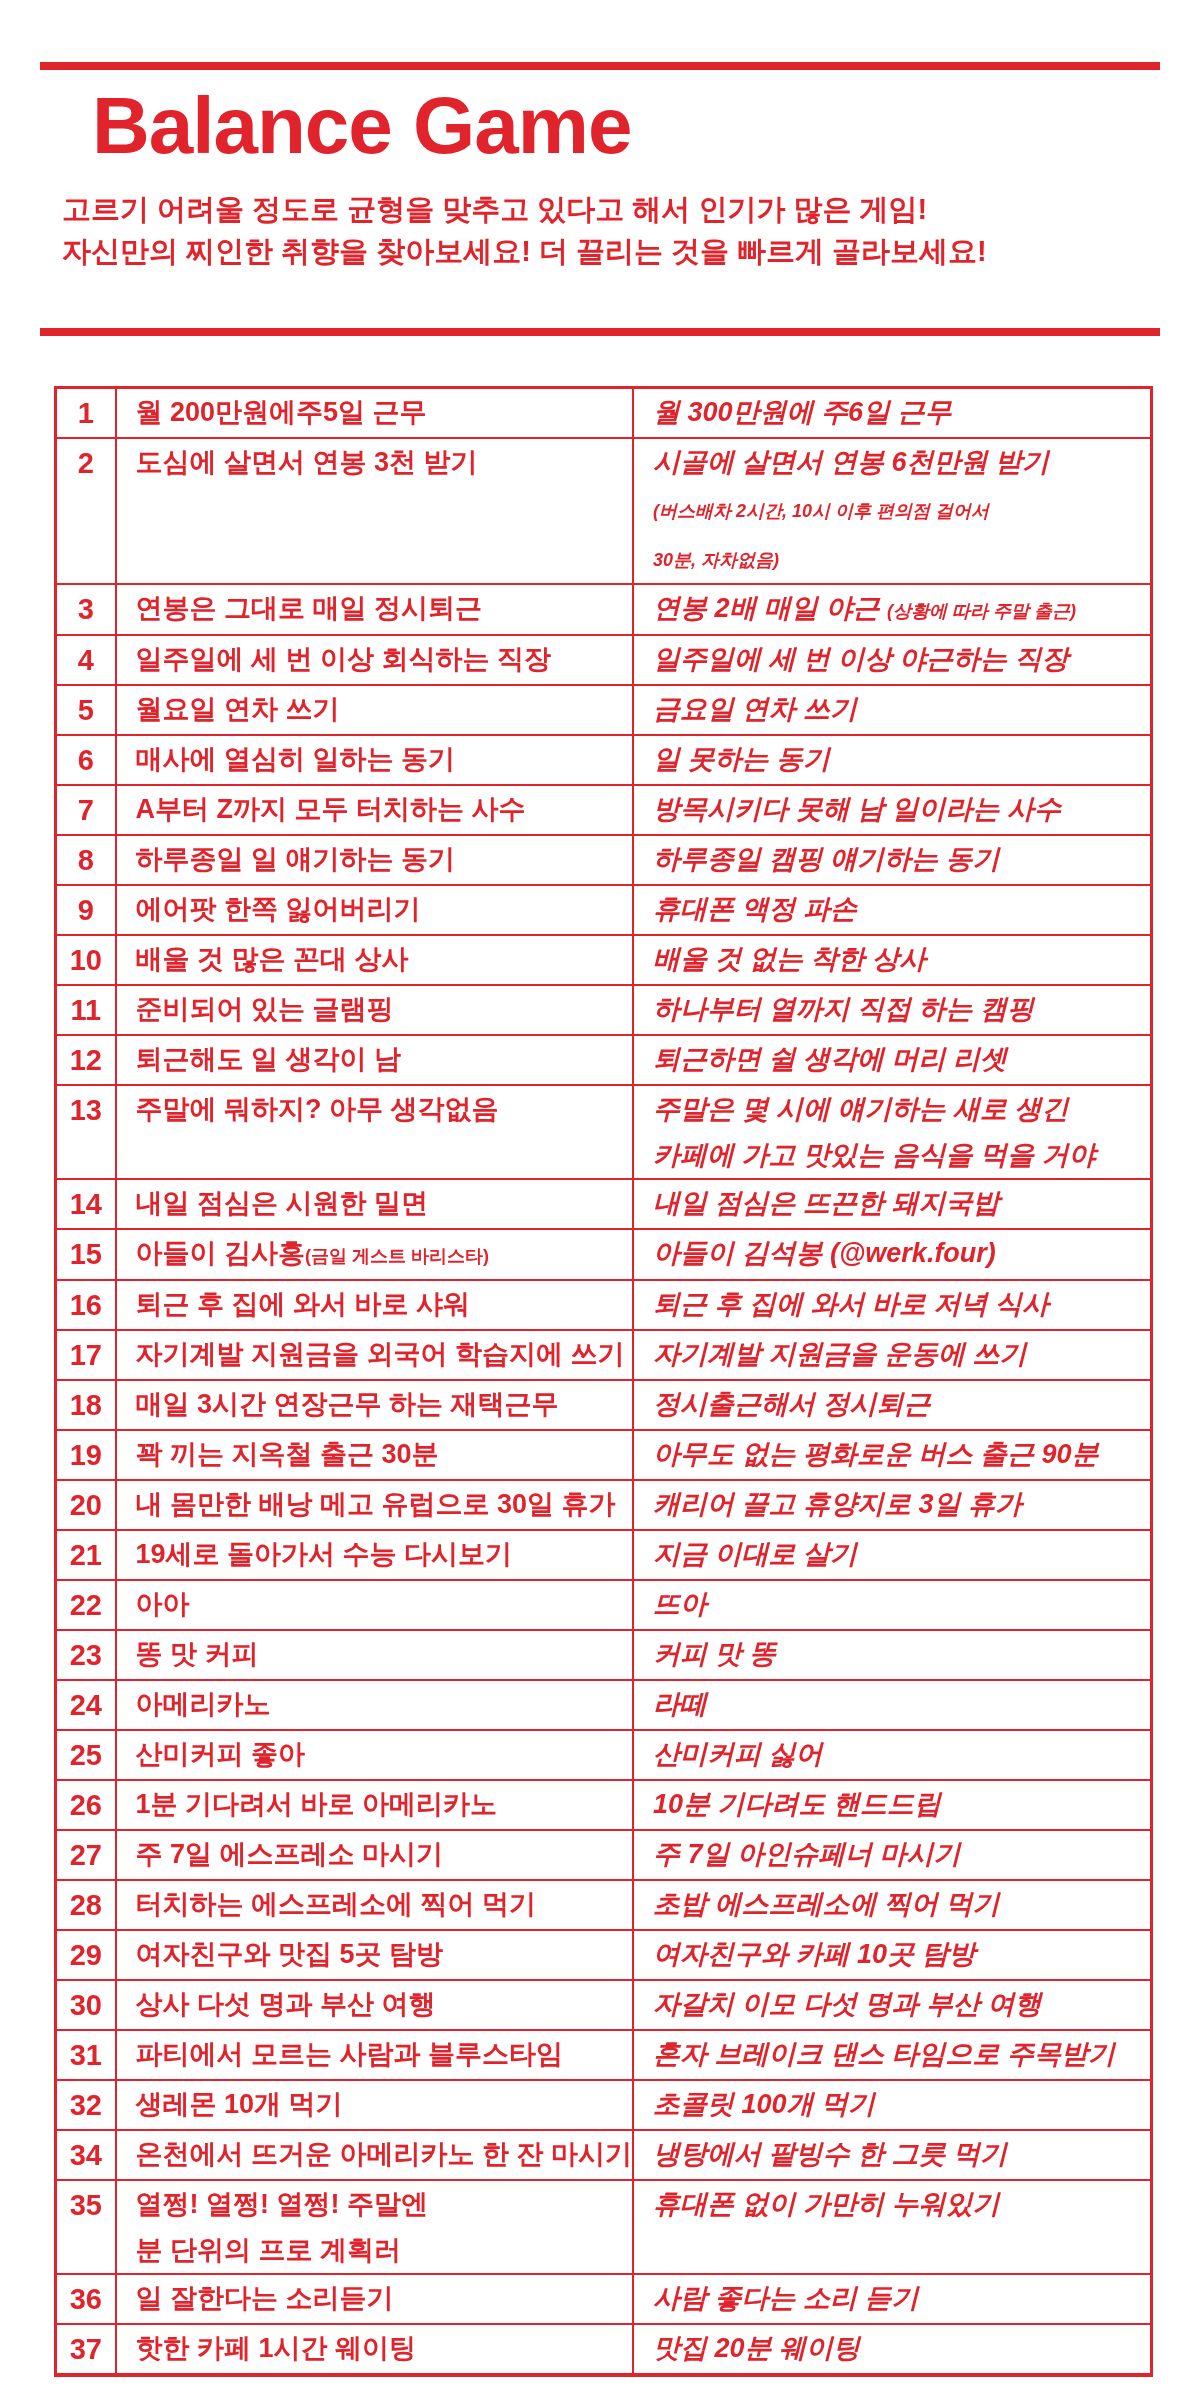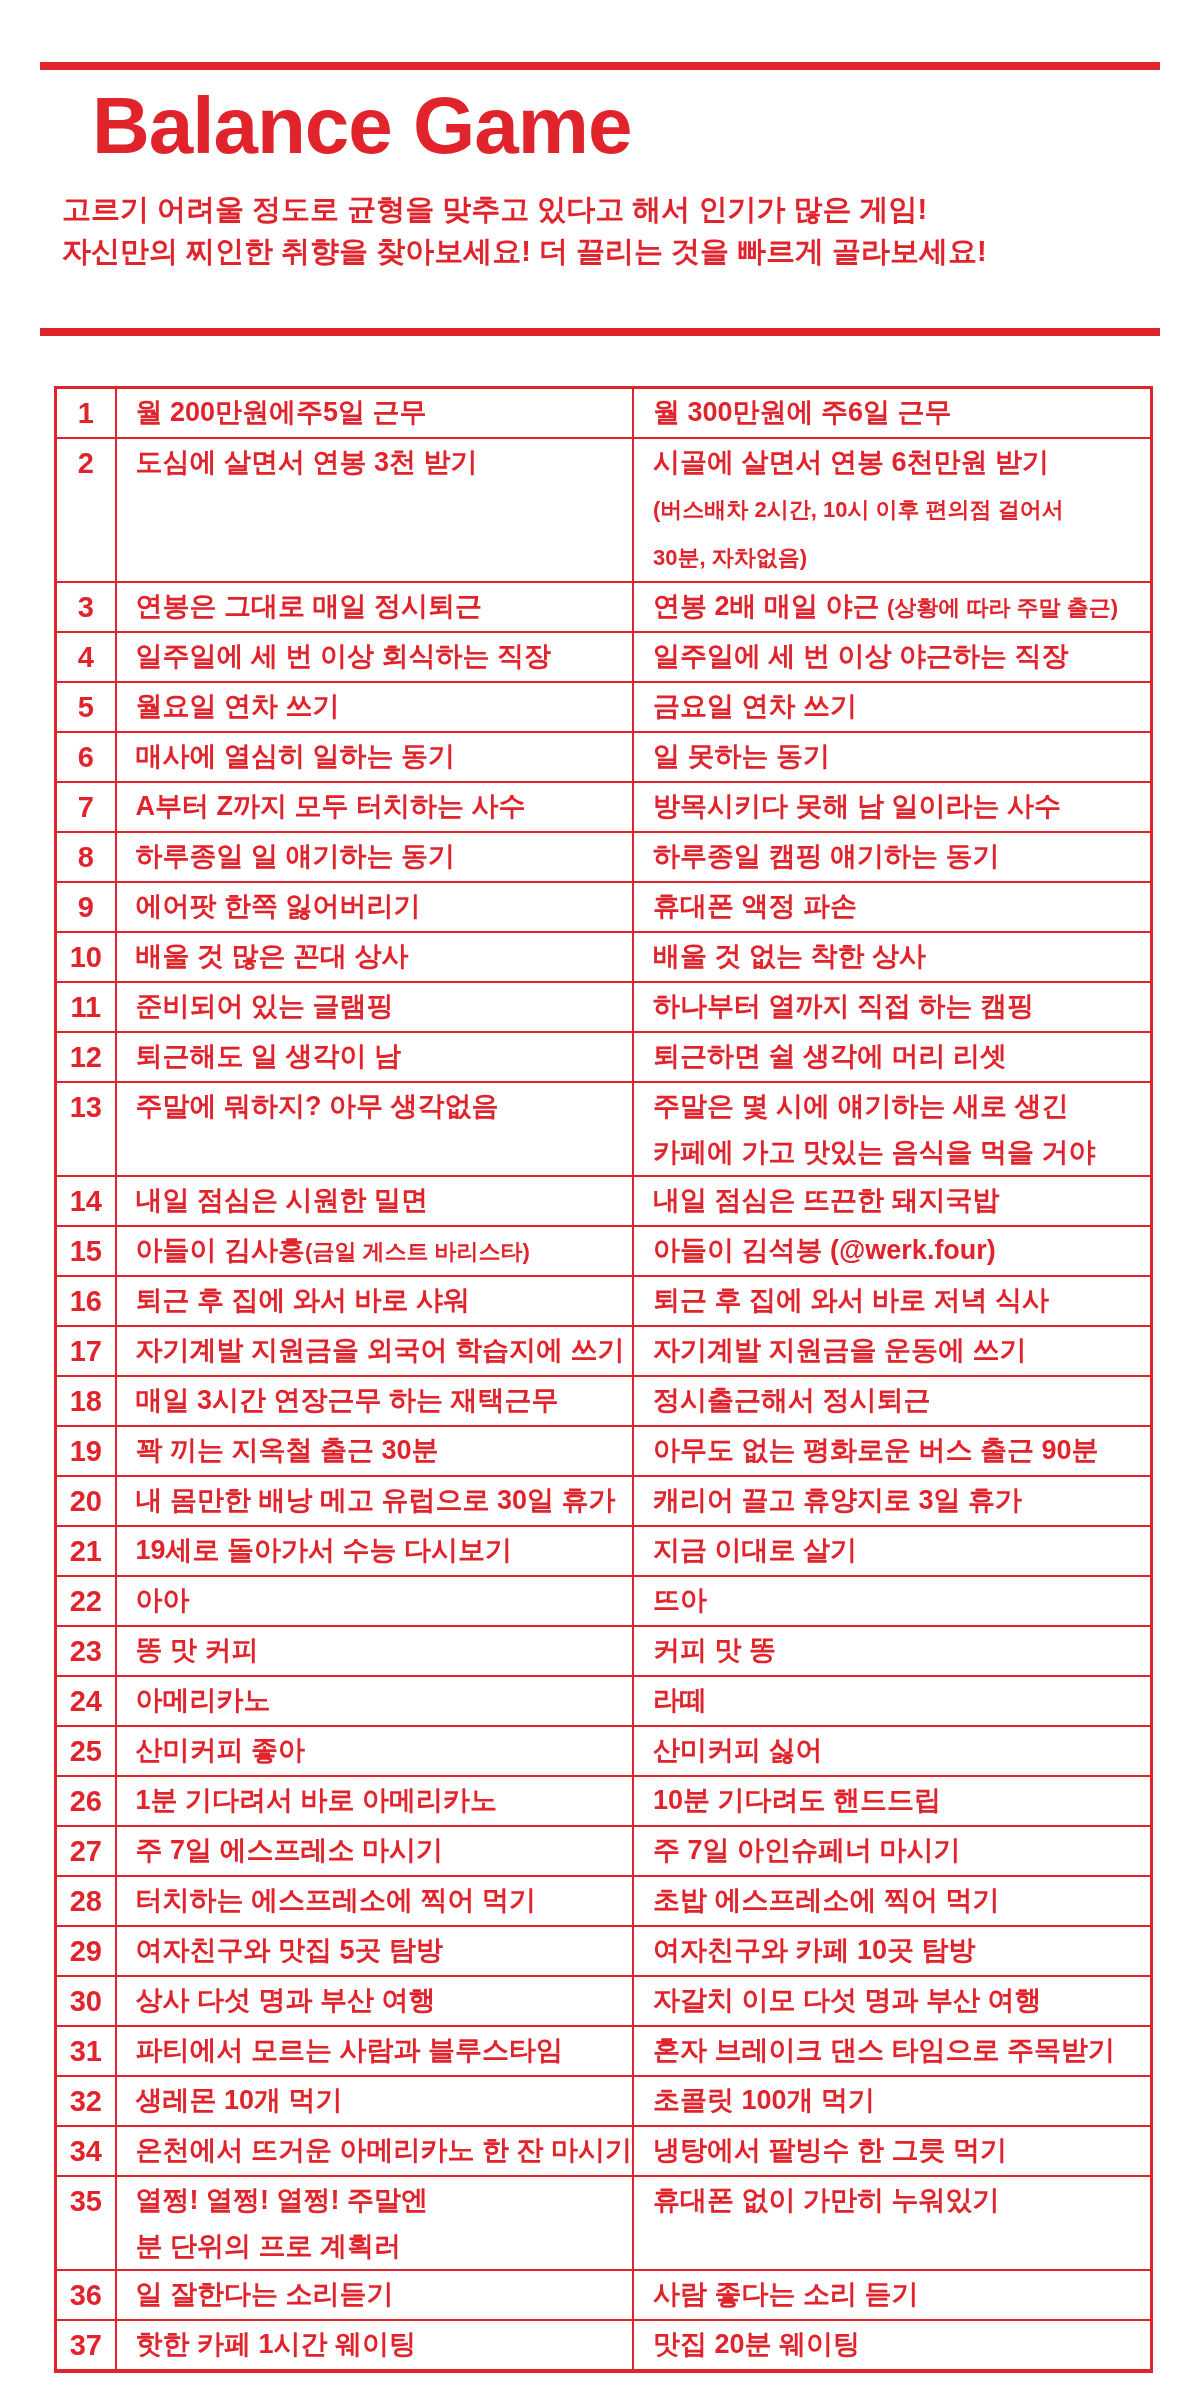--- a/index.html
+++ b/index.html
@@ -52,26 +52,26 @@
     width: 60px;
     text-align: center;
     font-size: 29px;
     line-height: 46px;
   }
   td.opt {
     padding: 0 8px 0 19px;
     font-size: 27px;
   }
   td.opt-left  { width: 517px; }
-  td.opt-right { width: 518px; }
+  td.opt-right { width: 518px; font-style: italic; }
   .line {
     line-height: 46px;
     white-space: nowrap;
   }
-  .small { font-size: 22px; }
+  .small { font-size: 18px; }
 </style>
 </head>
 <body>
 
 <div class="rule rule-top"></div>
 
 <h1 class="page-title">Balance Game</h1>
 
 <div class="subtitle">
   <div>고르기 어려울 정도로 균형을 맞추고 있다고 해서 인기가 많은 게임!</div>

